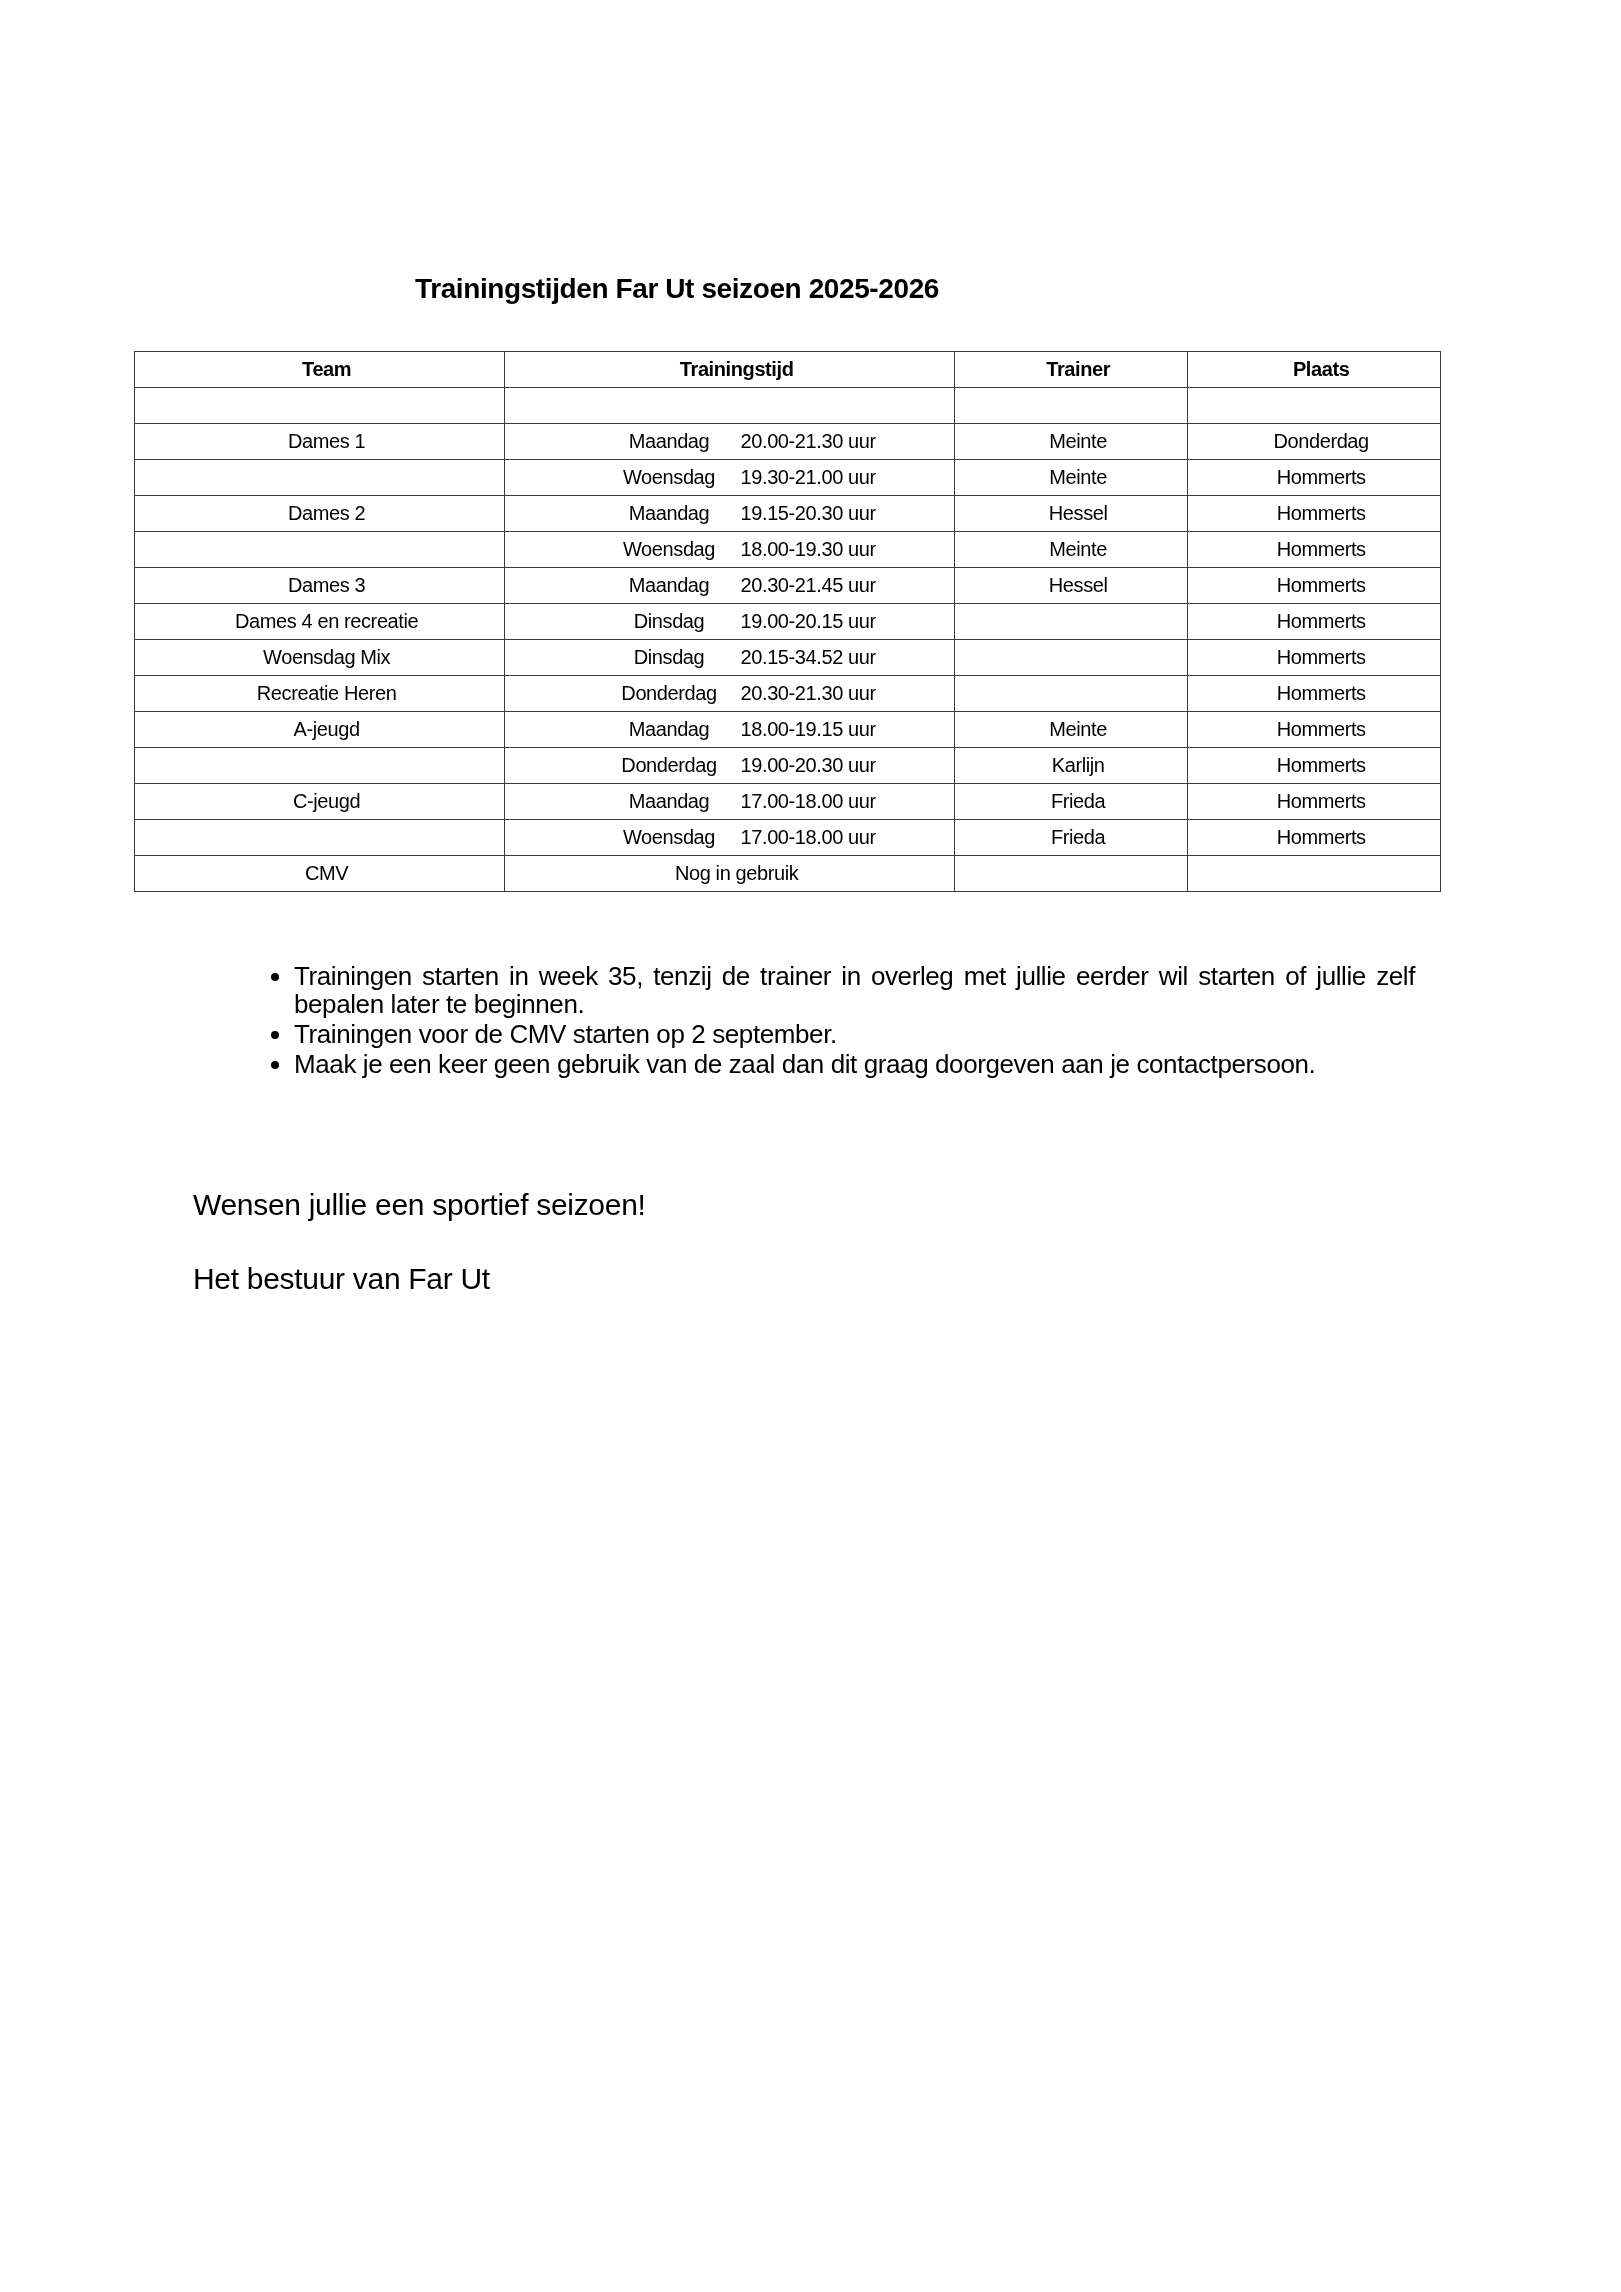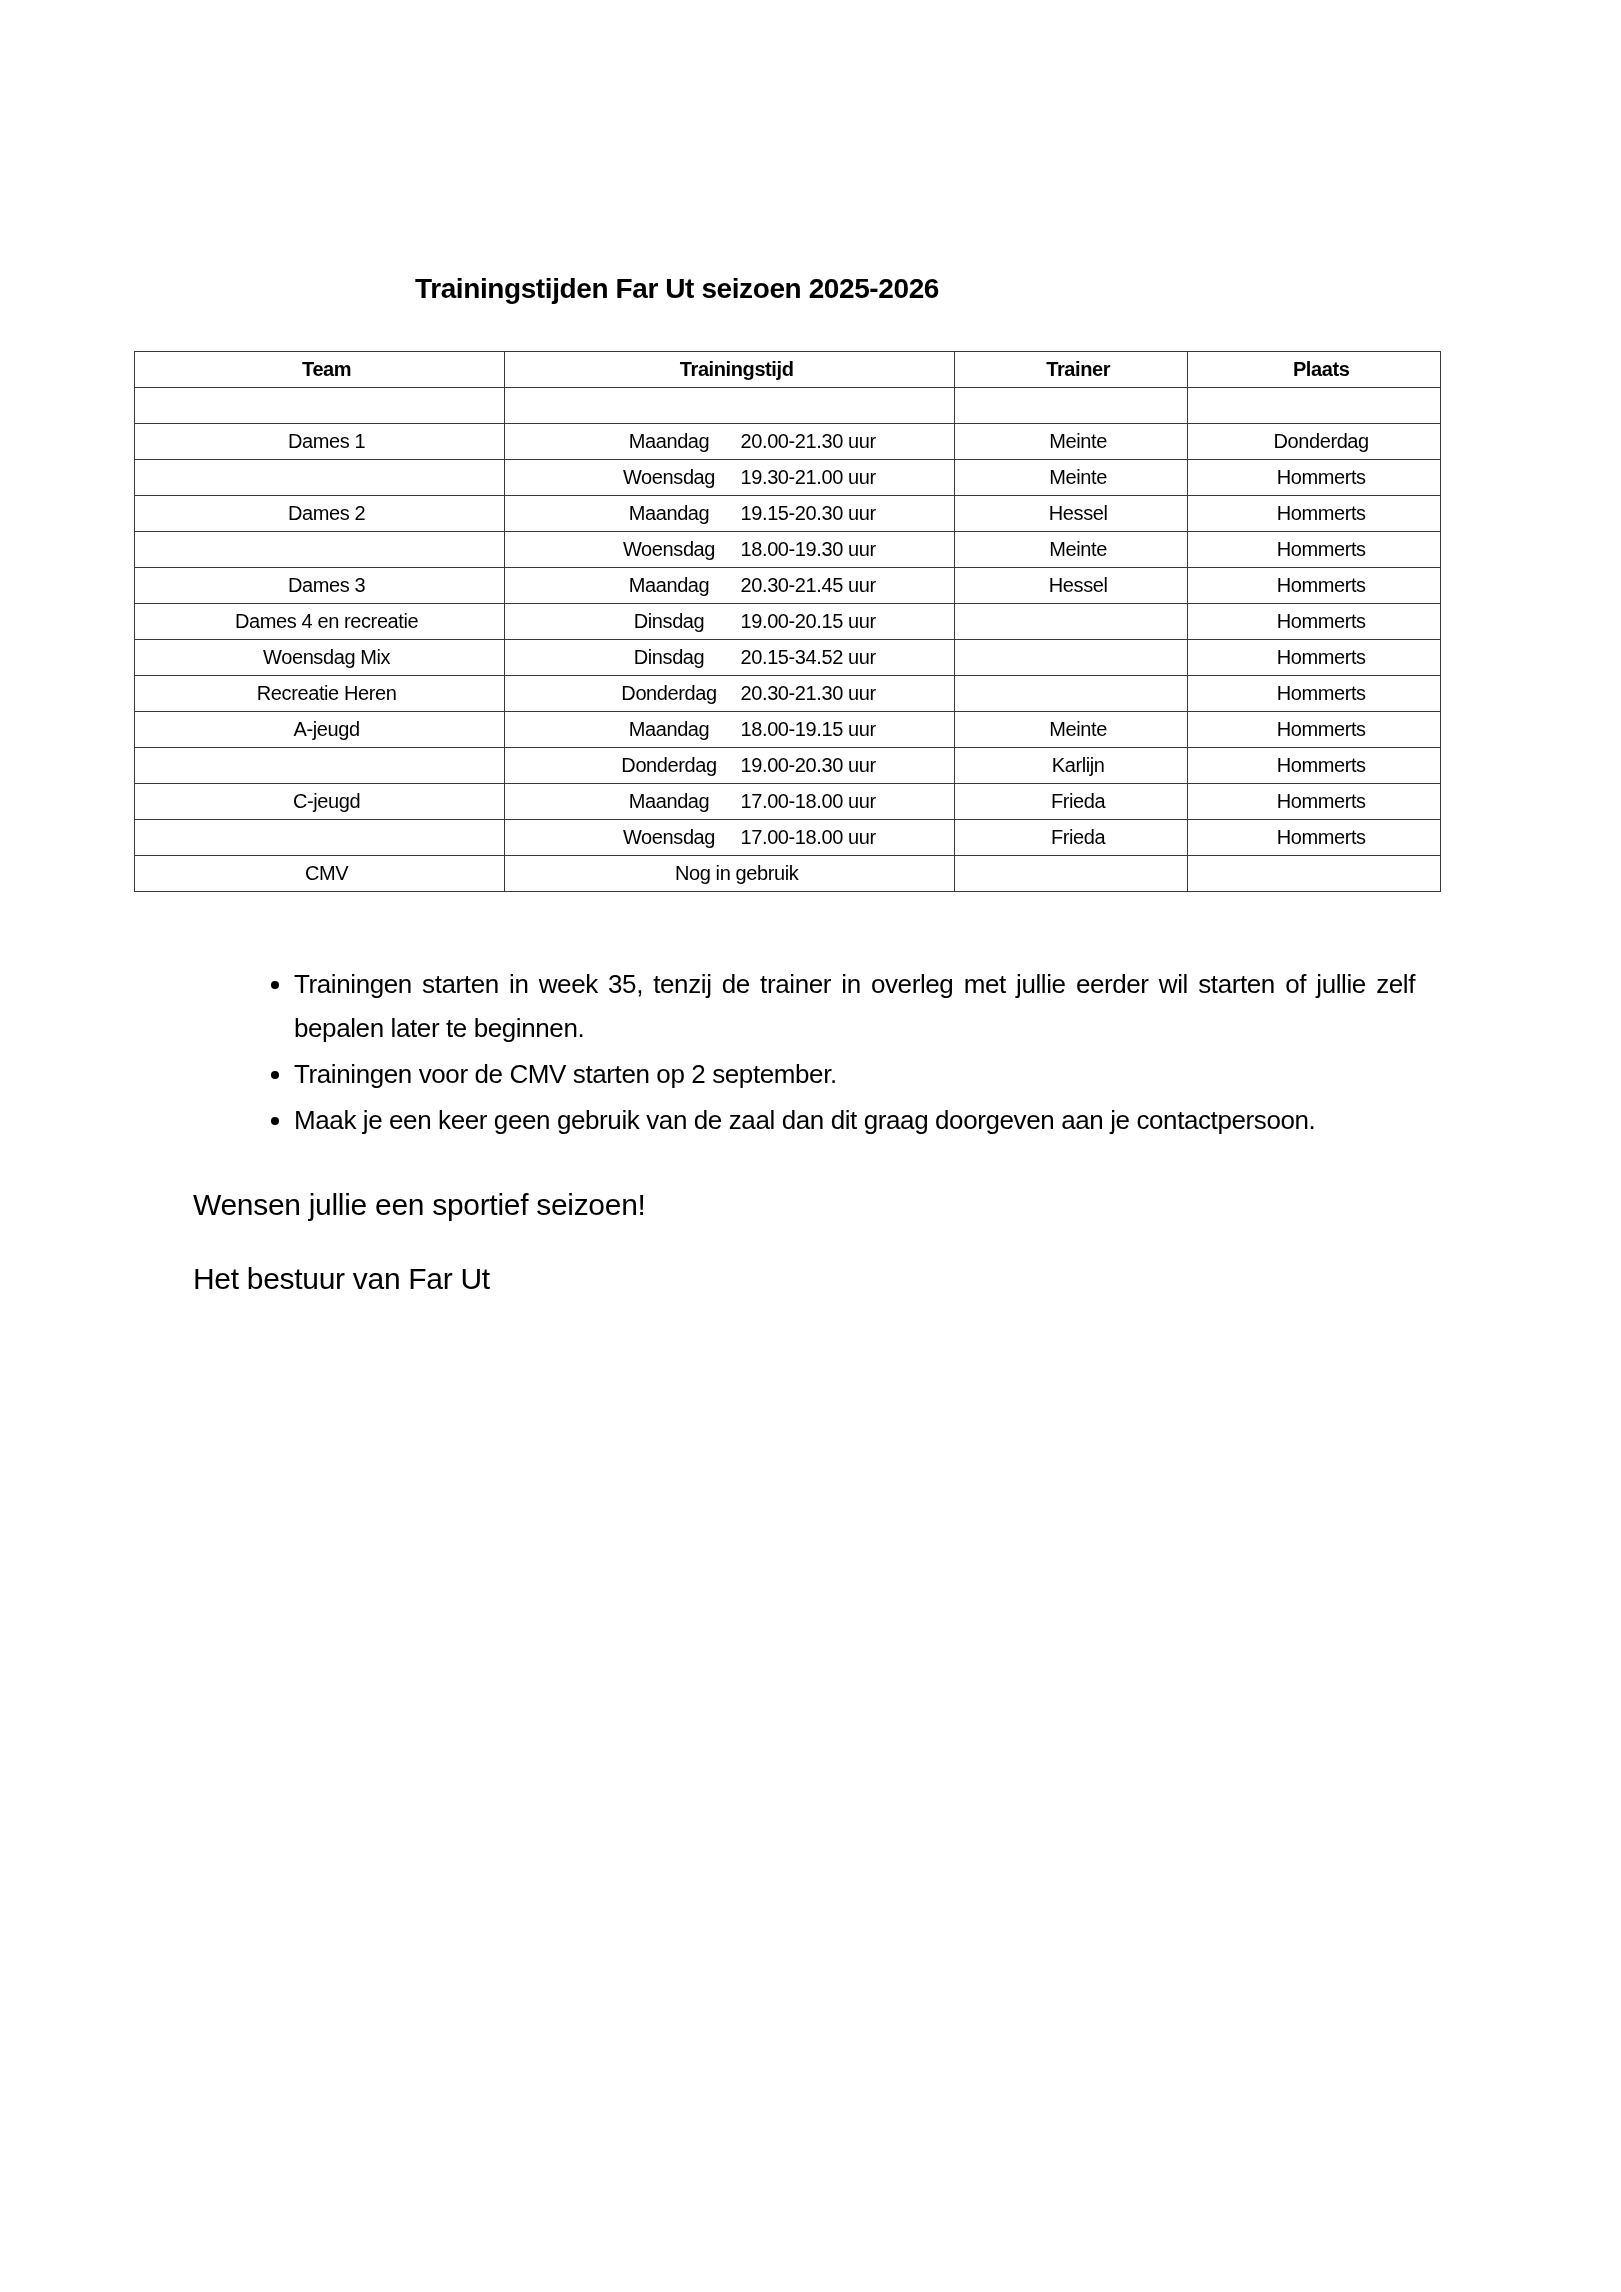--- a/index.html
+++ b/index.html
@@ -3,21 +3,21 @@
 <meta charset="utf-8">
 <style>
   html, body { margin:0; padding:0; background:#ffffff; }
   body { width:1621px; height:2293px; position:relative; font-family:"Liberation Sans", sans-serif; color:#000; }
   .title { position:absolute; left:388px; top:273px; font-size:28px; font-weight:bold; white-space:nowrap; letter-spacing:-0.4px;margin-left:27px; }
   table.sched { position:absolute; left:134px; top:351px; width:1306px; border-collapse:collapse; table-layout:fixed; }
   table.sched td, table.sched th { border:1.3px solid #3a3a3a; height:35px; padding:0 0 0 14.3px; font-size:20px; text-align:center; vertical-align:middle; white-space:nowrap; overflow:hidden; letter-spacing:-0.4px; }
   table.sched th { font-weight:bold; }
   col.c1 { width:370px; } col.c2 { width:450px; } col.c3 { width:233px; } col.c4 { width:253px; }
   .day { display:inline-block; width:143px; }
-  ul.notes { position:absolute; left:242px; top:962px; width:1121px; margin:0; padding:0 0 0 52px; font-size:26px; line-height:44px; text-align:justify; letter-spacing:-0.4px; }
+  ul.notes { position:absolute; left:242px; top:962px; width:1121px; margin:0; padding:0 0 0 52px; font-size:26px; line-height:28px; text-align:justify; letter-spacing:-0.4px; }
   ul.notes li { margin:0 0 1.8px 0; padding:0; }
   .closing { position:absolute; left:193px; font-size:30px; letter-spacing:-0.3px; white-space:nowrap; }
 </style>
 </head>
 <body>
 
 <div>
   <div class="title">Trainingstijden Far Ut seizoen 2025-2026</div>
 
   <table class="sched">

